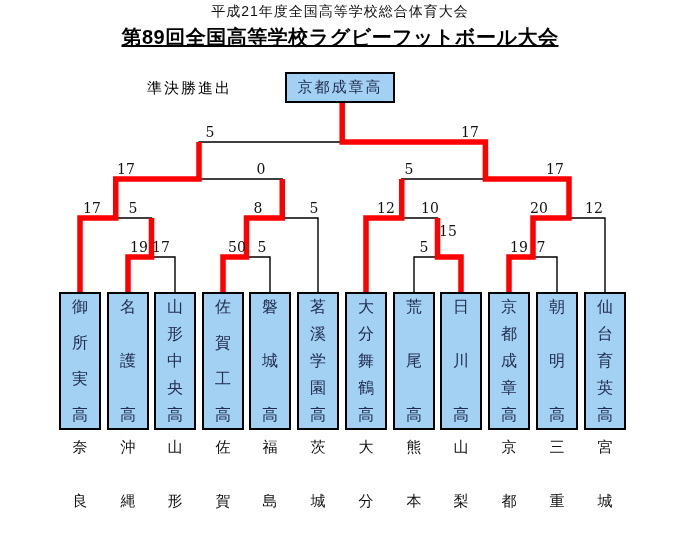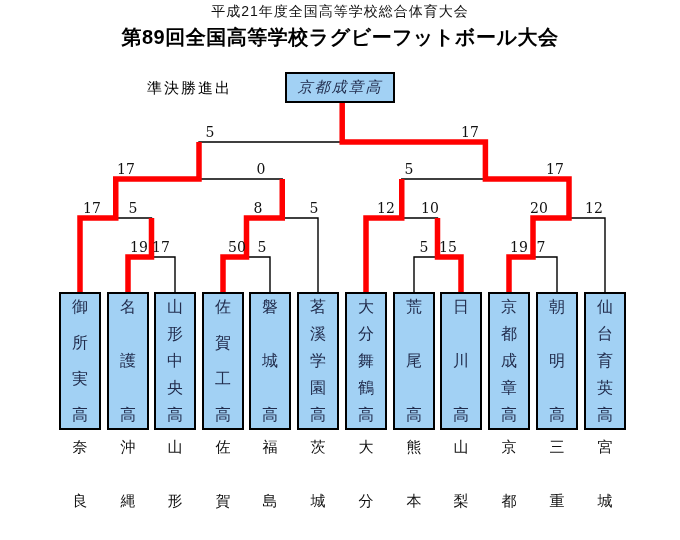--- a/index.html
+++ b/index.html
@@ -7,33 +7,32 @@
     width:680px;height:540px;position:relative;background:#ffffff;
     font-family:"Liberation Sans",sans-serif;overflow:hidden;
   }
   .abs{position:absolute;}
   .title1{
     left:0;top:3px;width:680px;text-align:center;
     font-size:14px;letter-spacing:1px;color:#111;font-weight:500;
   }
   .title2{
     left:0;top:24px;width:680px;text-align:center;
-    font-size:20px;font-weight:bold;letter-spacing:.5px;color:#000;
+    font-size:20px;font-weight:bold;letter-spacing:.5px;color:#000;text-decoration:underline;
   }
   .semis-label{
     left:147px;top:79px;font-size:15px;letter-spacing:2px;color:#000000;
     font-family:"DejaVu Serif",serif;
   }
   .champ-box{
     left:285px;top:72px;width:110px;height:31px;box-sizing:border-box;
     border:2px solid #000;background:#A2D1F4;
     display:flex;align-items:center;justify-content:center;
     font-size:15px;letter-spacing:2px;color:#222d4d;
     font-family:"DejaVu Serif",serif;
-    font-style:italic;
   }
   svg.lines{left:0;top:0;}
   .score{
     width:32px;margin-left:-16px;height:15px;text-align:center;
     font-size:14px;line-height:15px;color:#111;
     font-family:"DejaVu Serif",serif;
   }
   .team-box{
     top:292px;width:42px;height:138px;box-sizing:border-box;
     border:2px solid #000;background:#A2D1F4;
@@ -99,21 +98,21 @@
 <div class="abs score" style="left:386px;top:201px">12</div>
 <div class="abs score" style="left:430px;top:201px">10</div>
 <div class="abs score" style="left:539px;top:201px">20</div>
 <div class="abs score" style="left:594px;top:201px">12</div>
 
 <div class="abs score" style="left:139px;top:240px">19</div>
 <div class="abs score" style="left:161px;top:240px">17</div>
 <div class="abs score" style="left:237px;top:240px">50</div>
 <div class="abs score" style="left:262px;top:240px">5</div>
 <div class="abs score" style="left:424px;top:240px">5</div>
-<div class="abs score" style="left:448px;top:240px">15</div>
+<div class="abs score" style="left:448px;top:224px">15</div>
 <div class="abs score" style="left:519px;top:240px">19</div>
 <div class="abs score" style="left:541px;top:240px">7</div>
 
 <div class="abs team-box" style="left:59px">
     <span class="vchar">御</span>
     <span class="vchar">所</span>
     <span class="vchar">実</span>
     <span class="vchar">高</span>
   </div>
 <div class="abs team-box" style="left:107px">

